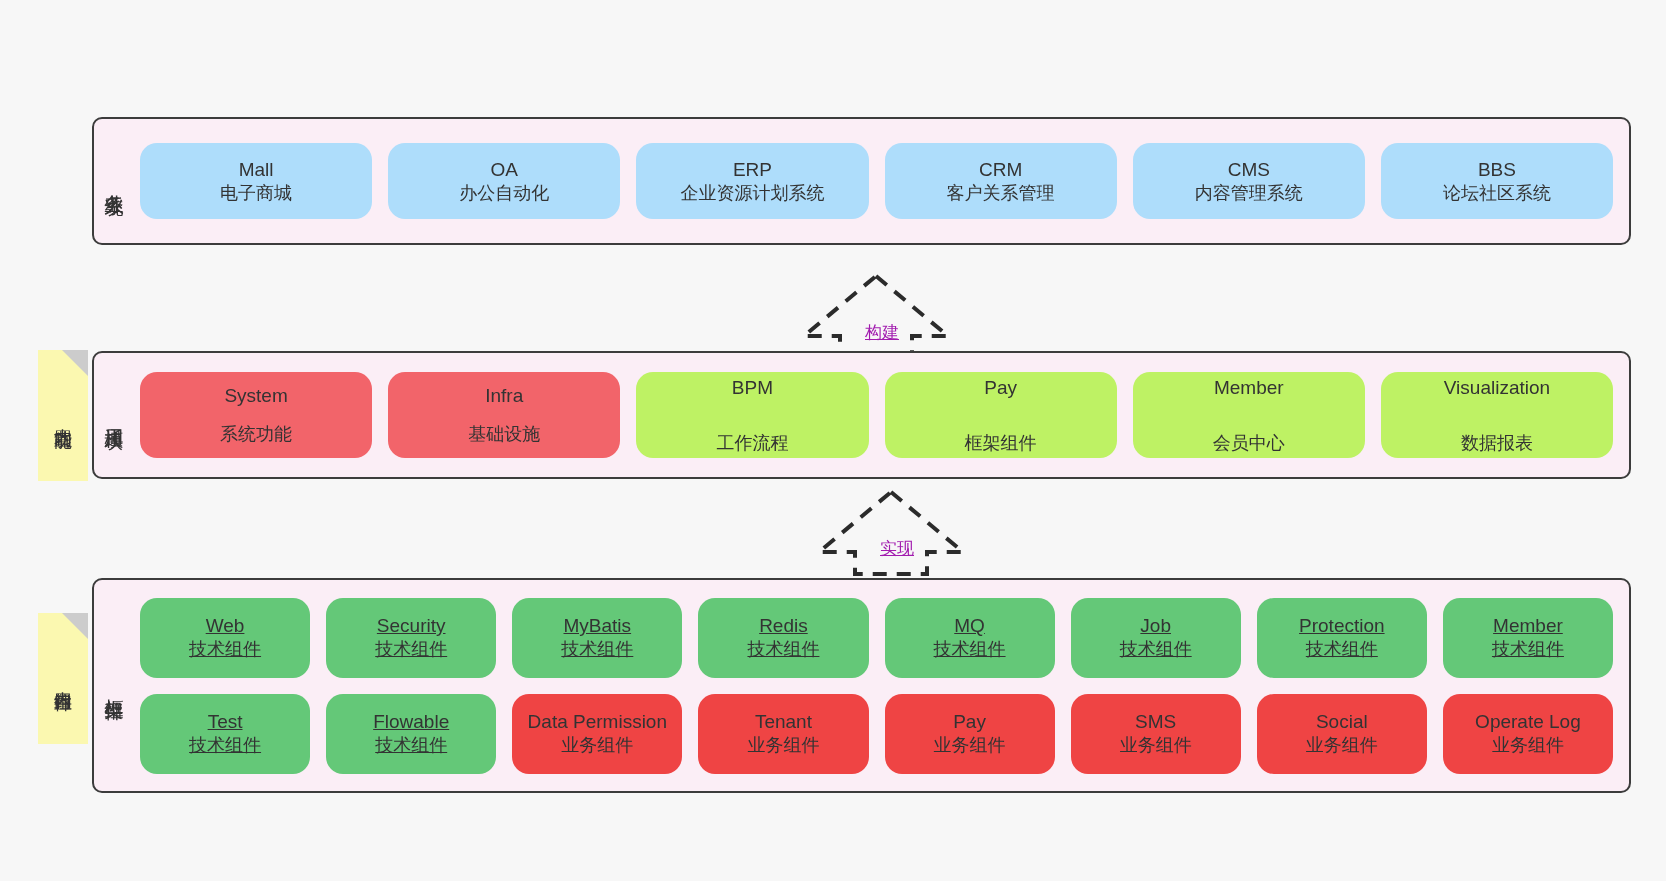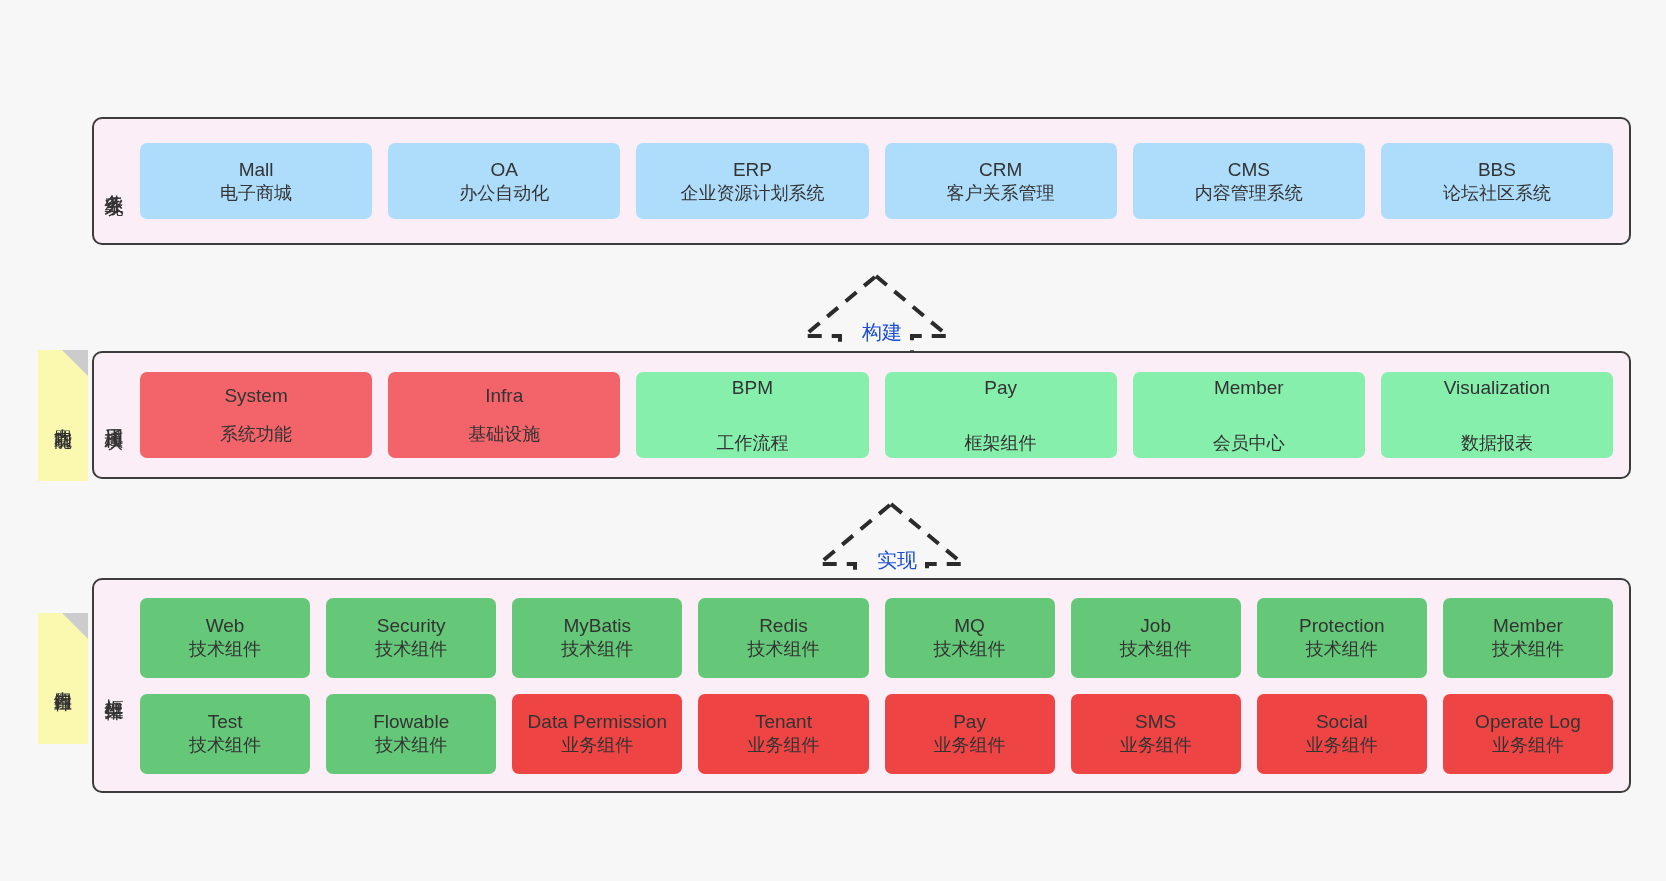--- a/index.html
+++ b/index.html
@@ -60,38 +60,38 @@
 
   .row {
     display: flex;
     gap: 16px;
     align-items: stretch;
   }
 
   
   .card {
     flex: 1 1 0;
-    border-radius: 7px;
+    border-radius: 17px;
     display: flex;
     flex-direction: column;
     align-items: center;
     justify-content: center;
     text-align: center;
     line-height: 1.26;
     box-sizing: border-box;
     padding: 4px 6px;
     color: #333333;
   }
   .card .t-en { font-size: 19px; }
   .card .t-cn { font-size: 18px; }
 
   .card.blue        { background: #aeddfb; }
   .card.red         { background: #f2646a; gap: 15px; }
-  .card.pink        { background: #86efac; gap: 32px; }
-  .card.green       { background: #64c878; }
+  .card.pink        { background: #bef264; gap: 32px; }
+  .card.green       { background: #64c878; text-decoration: underline; }
   .card.green-light { background: #ef4444; text-align: right; }
 
   
   .h-biz   { height: 76px; }
   .h-mod   { height: 86px; }
   .h-frame { height: 80px; }
 
   
   .note {
     position: absolute;
@@ -124,26 +124,27 @@
     align-items: center;
     justify-content: center;
   }
   .connector svg {
     position: absolute;
     inset: 0;
     overflow: visible;
   }
   .connector .conn-label {
     position: relative;
-    font-size: 20px;
-    color: #1d4ed8;
+    font-size: 17px;
+    color: #a21caf;
     background: transparent;
     transform: translate(6px, 16px);
     user-select: none;
     white-space: nowrap;
+    text-decoration: underline;
   }
 </style>
 </head>
 <body>
 
 <div class="canvas">
 
   <div class="layer" id="layer-business" style="left:92px; top:117px; width:1539px; height:128px;">
     <div class="layer-title">业务系统</div>
     <div class="layer-body">
@@ -213,21 +214,21 @@
           <div class="t-cn">会员中心</div>
         </div>
         <div class="card pink h-mod">
           <div class="t-en">Visualization</div>
           <div class="t-cn">数据报表</div>
         </div>
       </div>
     </div>
   </div>
 
-  <div class="connector" id="connector-implement" style="left:815px; top:500px; width:152px; height:88px;">
+  <div class="connector" id="connector-implement" style="left:815px; top:488px; width:152px; height:88px;">
     <svg viewBox="0 0 152 88" width="152" height="88">
       <path d="M 76 4 L 148 64 L 112 64 L 112 86 L 40 86 L 40 64 L 4 64 Z" fill="none" stroke="#2b2b2b" stroke-width="4" stroke-dasharray="14,10" stroke-linejoin="miter"></path>
     </svg>
     <span class="conn-label">实现</span>
   </div>
 
   <div class="note" id="note-builtin-components" style="left:38px; top:613px; width:50px; height:131px;">
     <span class="fold"></span>
     <span>内置组件</span>
   </div>

